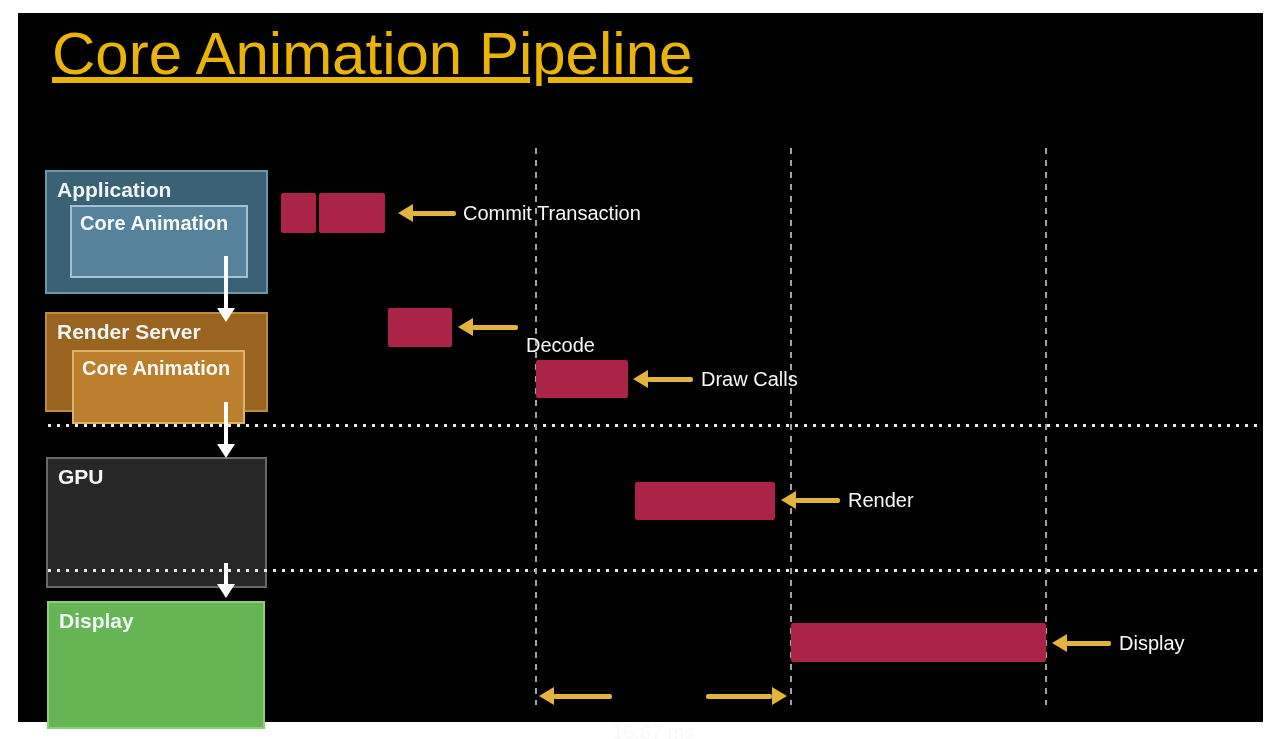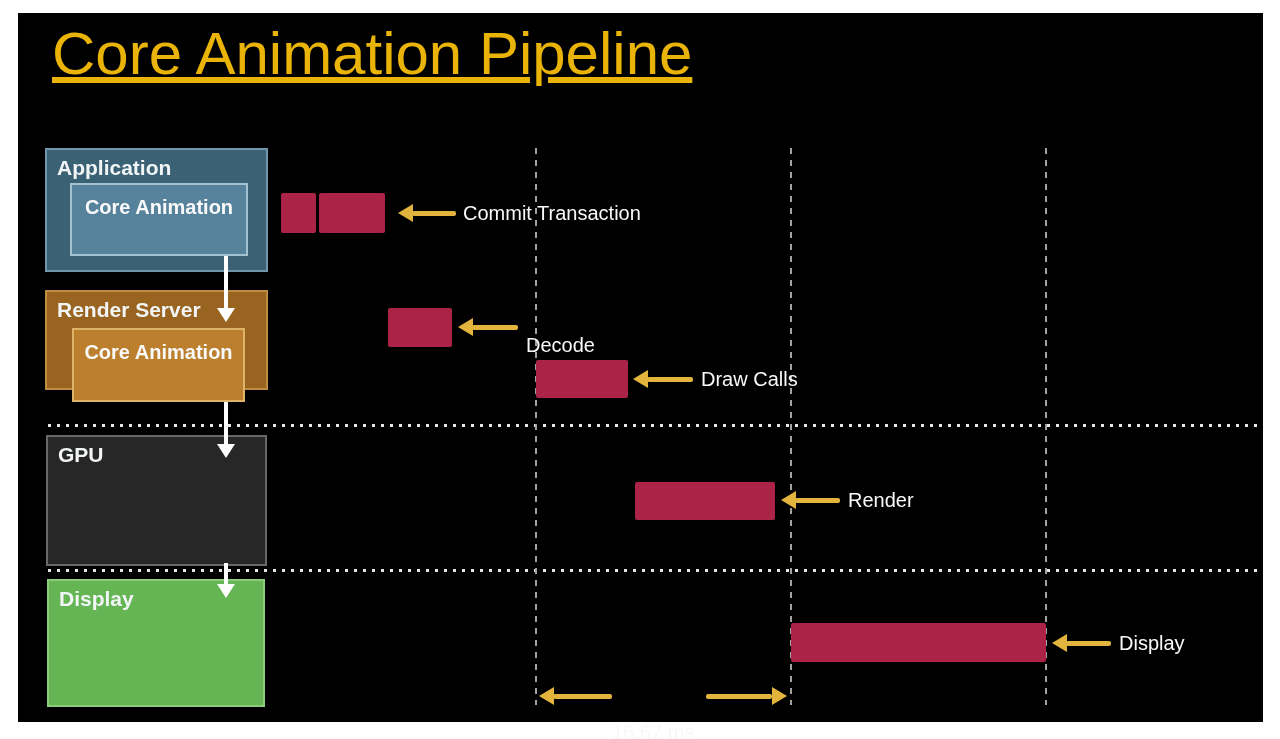--- a/index.html
+++ b/index.html
@@ -12,30 +12,30 @@
     position:absolute; left:18px; top:13px; width:1245px; height:709px;
     background:#000000;
   }
   .title {
     position:absolute; left:34px; top:6px;
     font-size:60px; font-weight:300; color:#eab308; letter-spacing:0px;
     white-space:nowrap;
     text-decoration:underline;
   }
   
-  .stage { position:absolute; box-sizing:border-box; border:2px solid; }
+  .stage { position:absolute; box-sizing:border-box; border:2px solid;margin-top:22px; }
   .stage-label { font-size:21px; font-weight:bold; color:#f2f5f6; padding:6px 10px; }
   .stage.app     { left:27px; top:135px; width:223px; height:124px; background:#3b6175; border-color:#6f96aa; }
   .stage.render  { left:27px; top:277px; width:223px; height:100px; background:#99641f; border-color:#bd8c3e; }
   .stage.gpu     { left:28px; top:422px; width:221px; height:131px; background:#272727; border-color:#686868; }
   .stage.displaybox { left:29px; top:566px; width:218px; height:128px; background:#65b554; border-color:#8ccd7a; }
   .inner { position:absolute; box-sizing:border-box; border:2px solid; }
   .stage.app .inner    { left:23px; top:33px; width:178px; height:73px; background:#56829c; border-color:#a3c2d1; }
   .stage.render .inner { left:25px; top:36px; width:173px; height:74px; background:#bb7f2e; border-color:#ddb269; }
-  .inner-label { font-size:20px; font-weight:bold; color:#fafafa; padding:11px 8px; white-space:nowrap;text-align:center; }
+  .inner-label { font-size:20px; font-weight:bold; color:#fafafa; padding:5px 8px; white-space:nowrap; }
   
   .fshaft { position:absolute; width:4px; background:#ffffff; }
   .fhead  { position:absolute; width:0; height:0;
             border-left:9px solid transparent; border-right:9px solid transparent;
             border-top:14px solid #ffffff; }
   .fs1 { left:206px; top:243px; height:52px; }  .fh1 { left:199px; top:295px; }
   .fs2 { left:206px; top:389px; height:42px; }  .fh2 { left:199px; top:431px; }
   .fs3 { left:206px; top:550px; height:21px; }  .fh3 { left:199px; top:571px; }
   
   .hdots { position:absolute; left:30px; width:1212px; height:3px;

